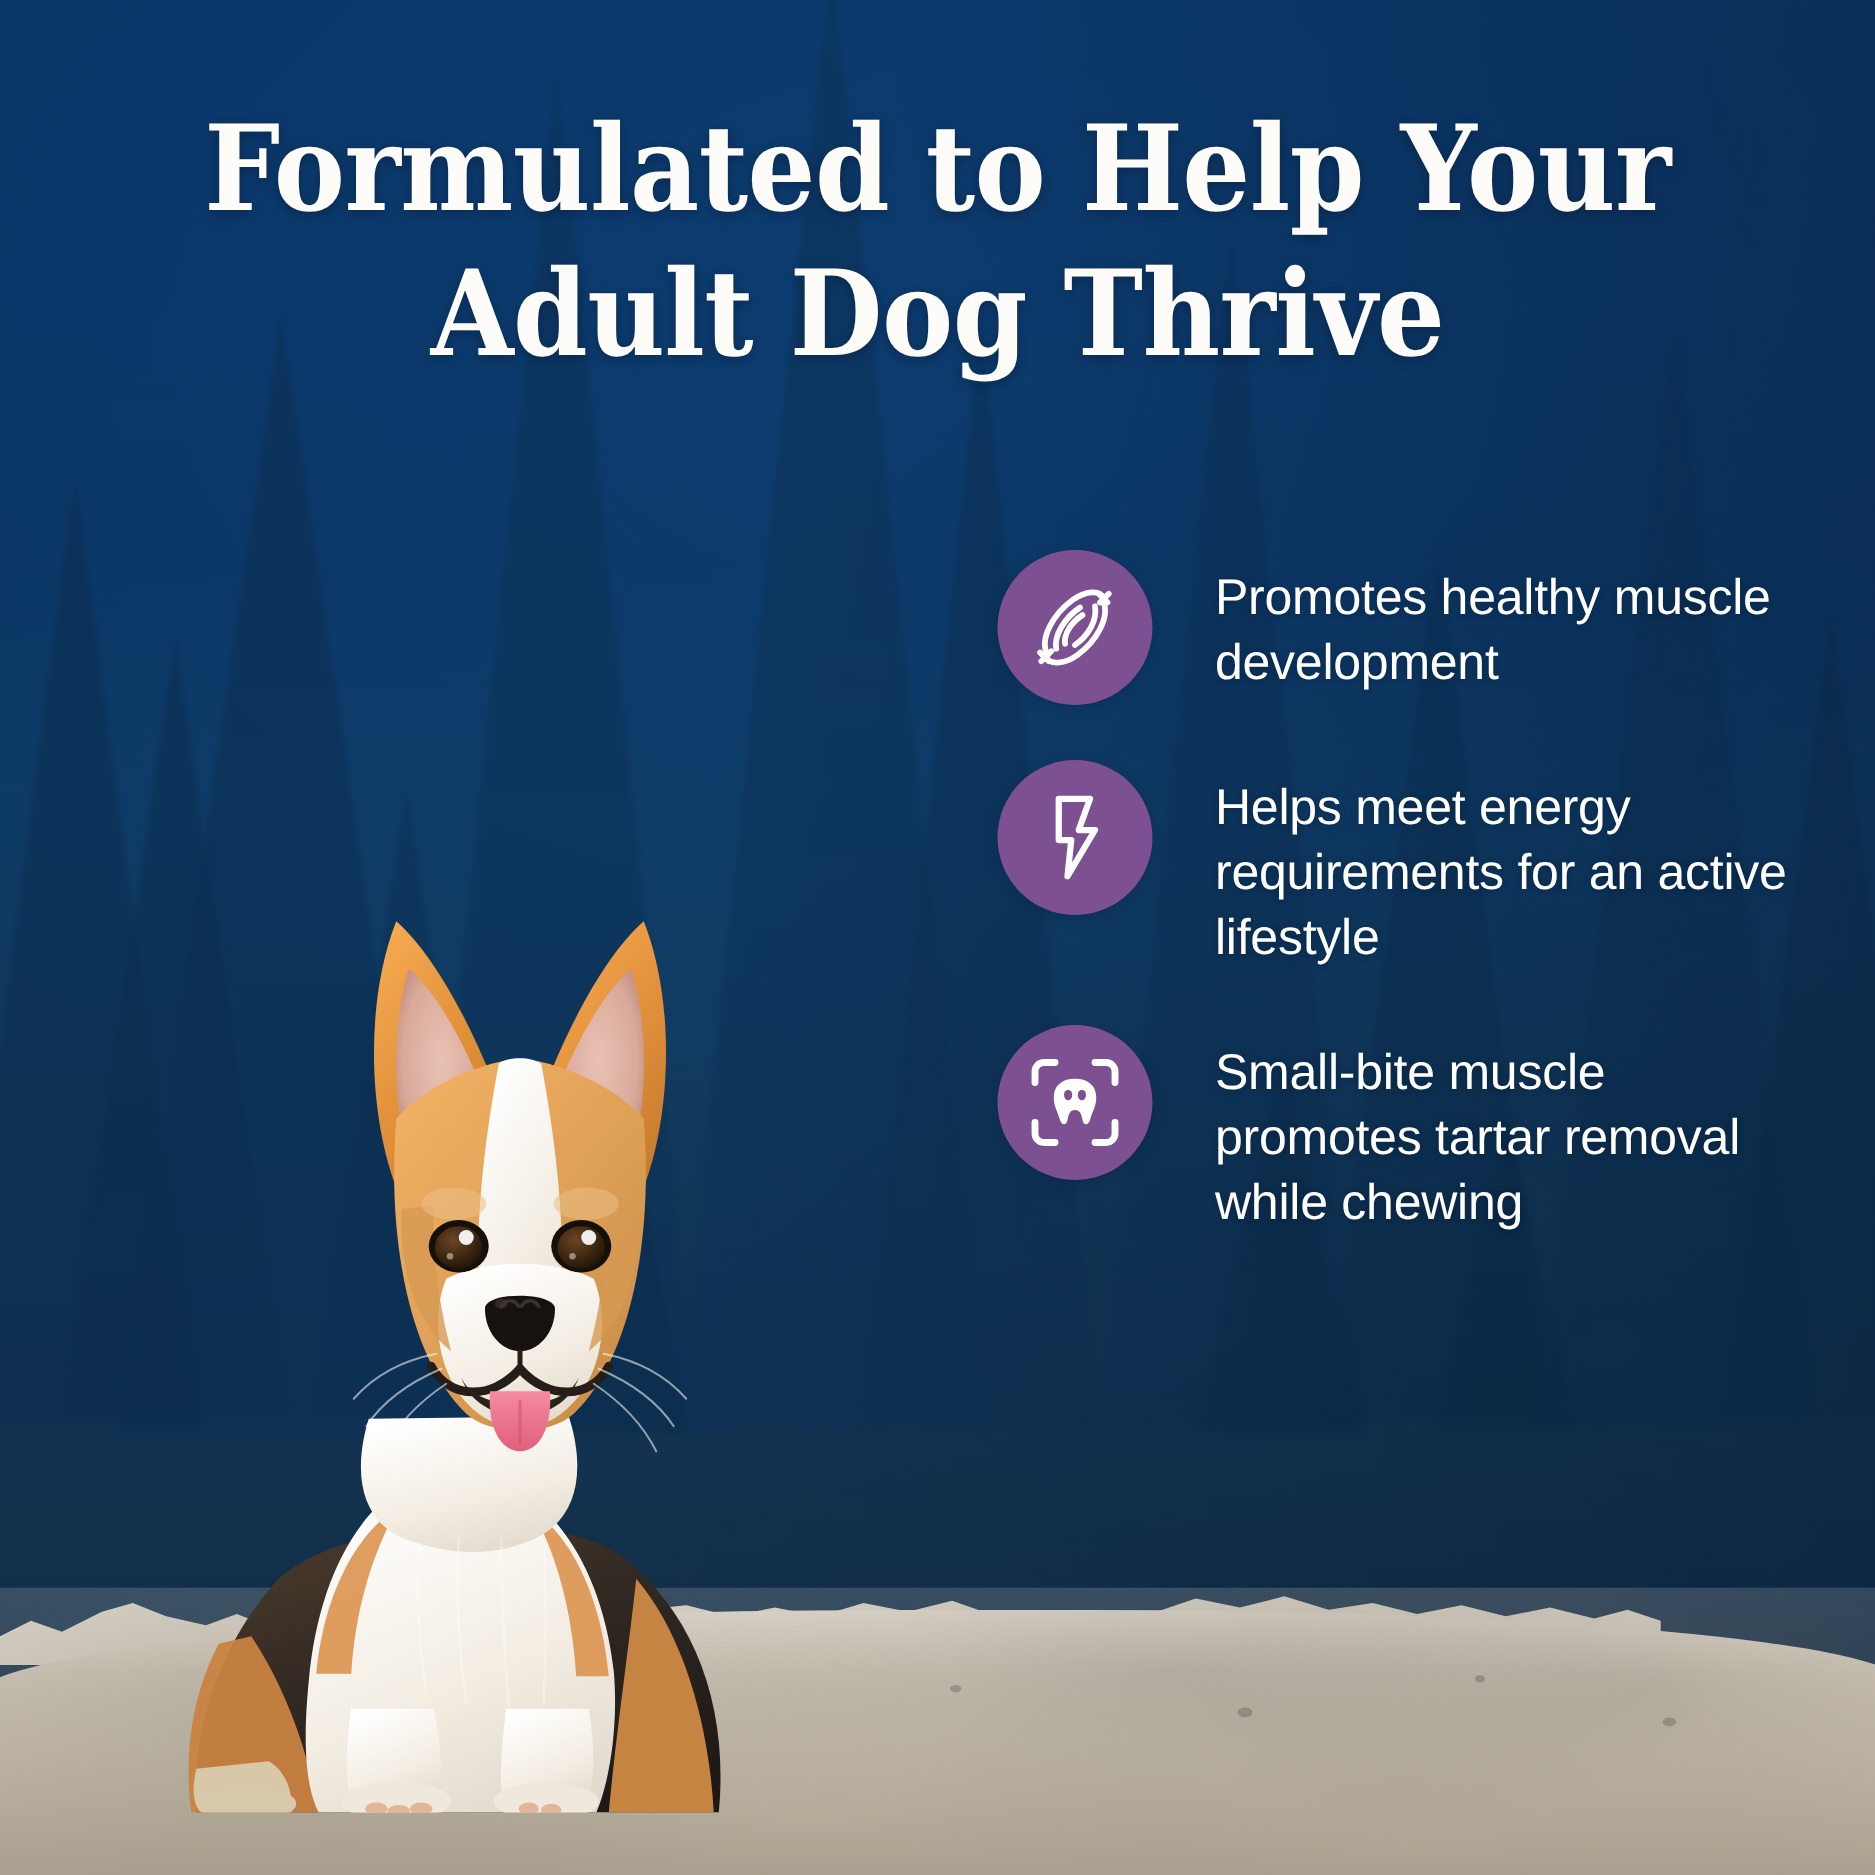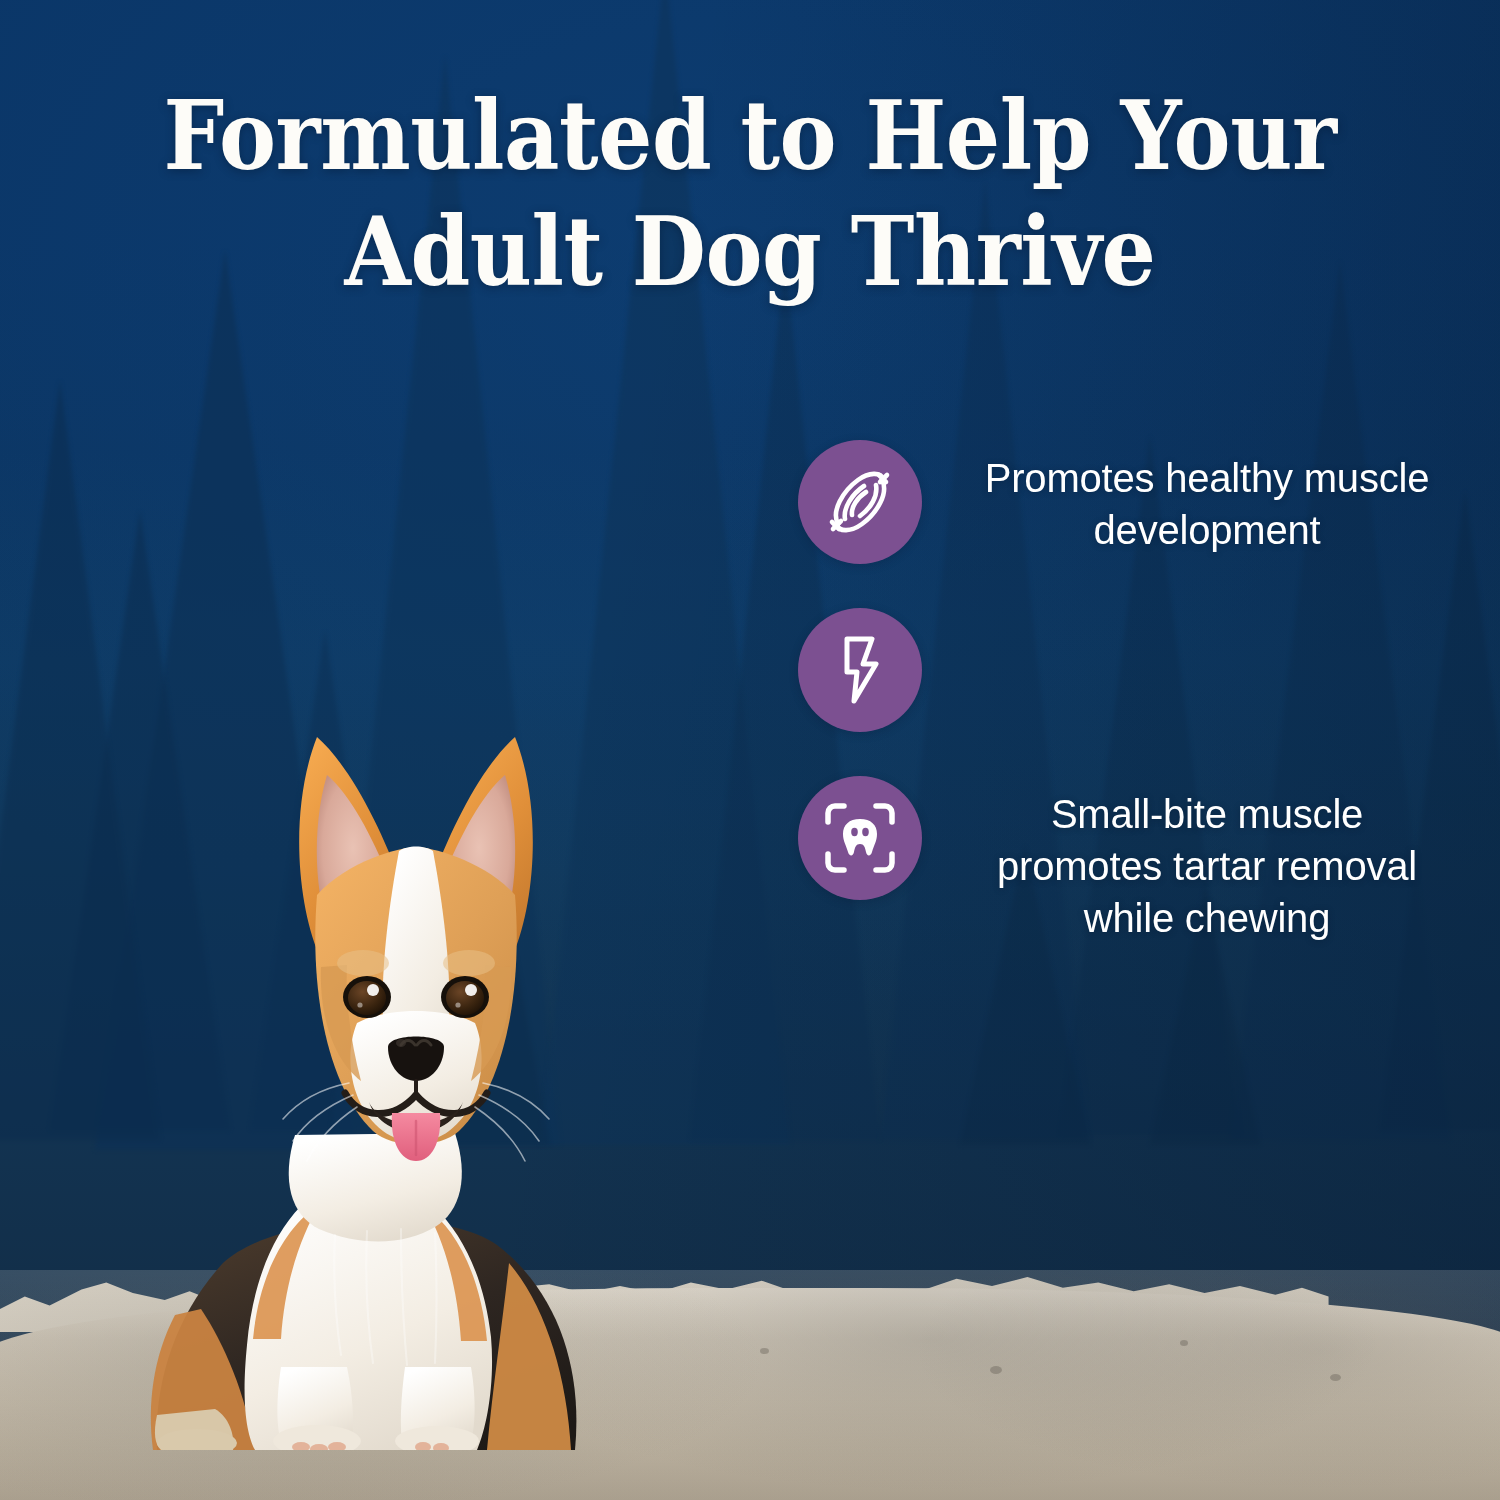--- a/index.html
+++ b/index.html
@@ -105,21 +105,20 @@
   }
   .badge svg{display:block;}
   .benefit-text{
     color:#ffffff;
     font-size:40px;
     line-height:1.30;
     letter-spacing:-0.2px;
     padding-top:12px;
     text-shadow:0 1px 6px rgba(4,22,46,.4);
     max-width:470px;
-    text-align:center;
   }
   .b2{margin-top:6px;}
   .b3{margin-top:8px;}
 
   
   .dog{position:absolute;left:105px;top:615px;width:520px;height:835px;}
   .dog svg{display:block;width:100%;height:100%;}
 </style>
 </head>
 <body>
@@ -210,20 +209,21 @@
     </div>
 
     <div class="benefit b2">
       <div class="badge">
         <span>
           <svg width="72" height="72" viewBox="0 0 72 72" fill="none">
             <path d="M42 5 H23 V38 H33 L30 67 L52 30 H39 L48 5 Z" stroke="#ffffff" stroke-width="5" stroke-linejoin="round" stroke-linecap="round"></path>
           </svg>
         </span>
       </div>
+      <div class="benefit-text">Helps meet energy requirements for an active lifestyle</div>
     </div>
 
     <div class="benefit b3">
       <div class="badge">
         <span>
           <svg width="76" height="76" viewBox="0 0 76 76" fill="none">
             <g stroke="#ffffff" stroke-width="5.5" stroke-linecap="round" stroke-linejoin="round" fill="none">
               <path d="M6 22 V13 A7 7 0 0 1 13 6 H22"></path>
               <path d="M54 6 H63 A7 7 0 0 1 70 13 V22"></path>
               <path d="M70 54 V63 A7 7 0 0 1 63 70 H54"></path>

